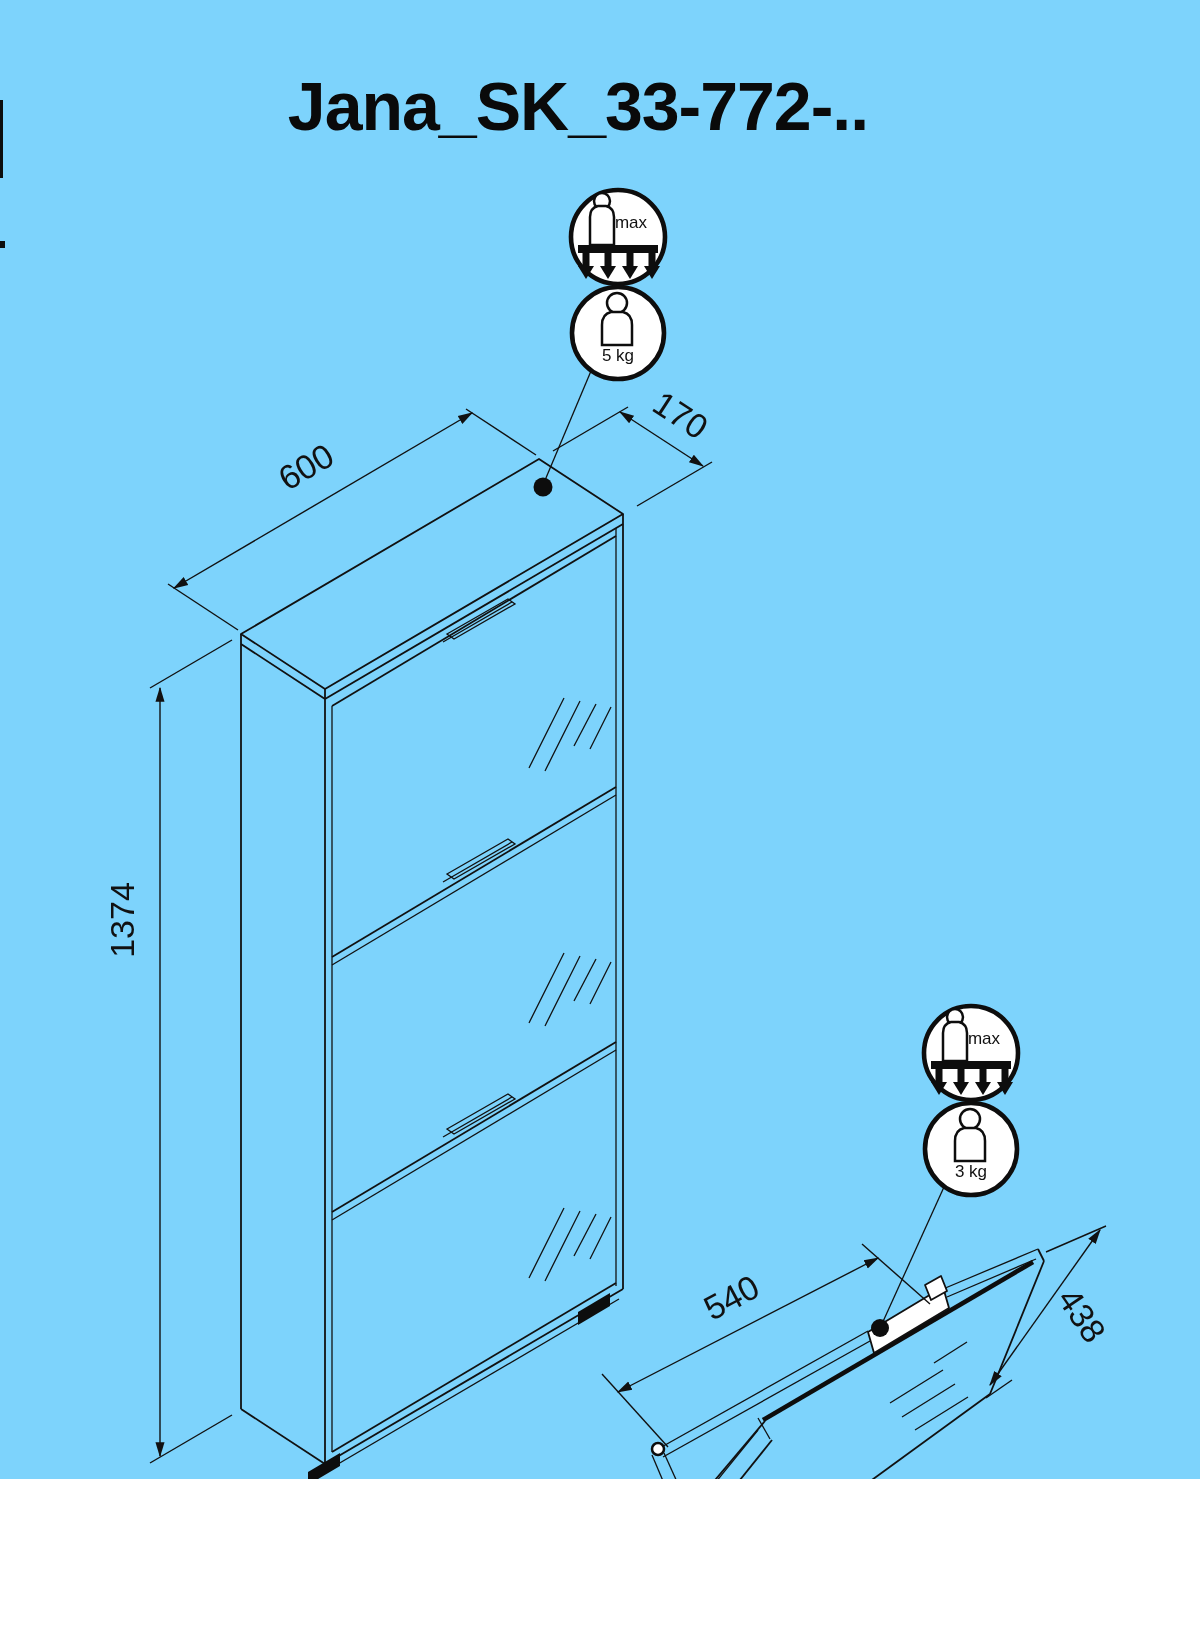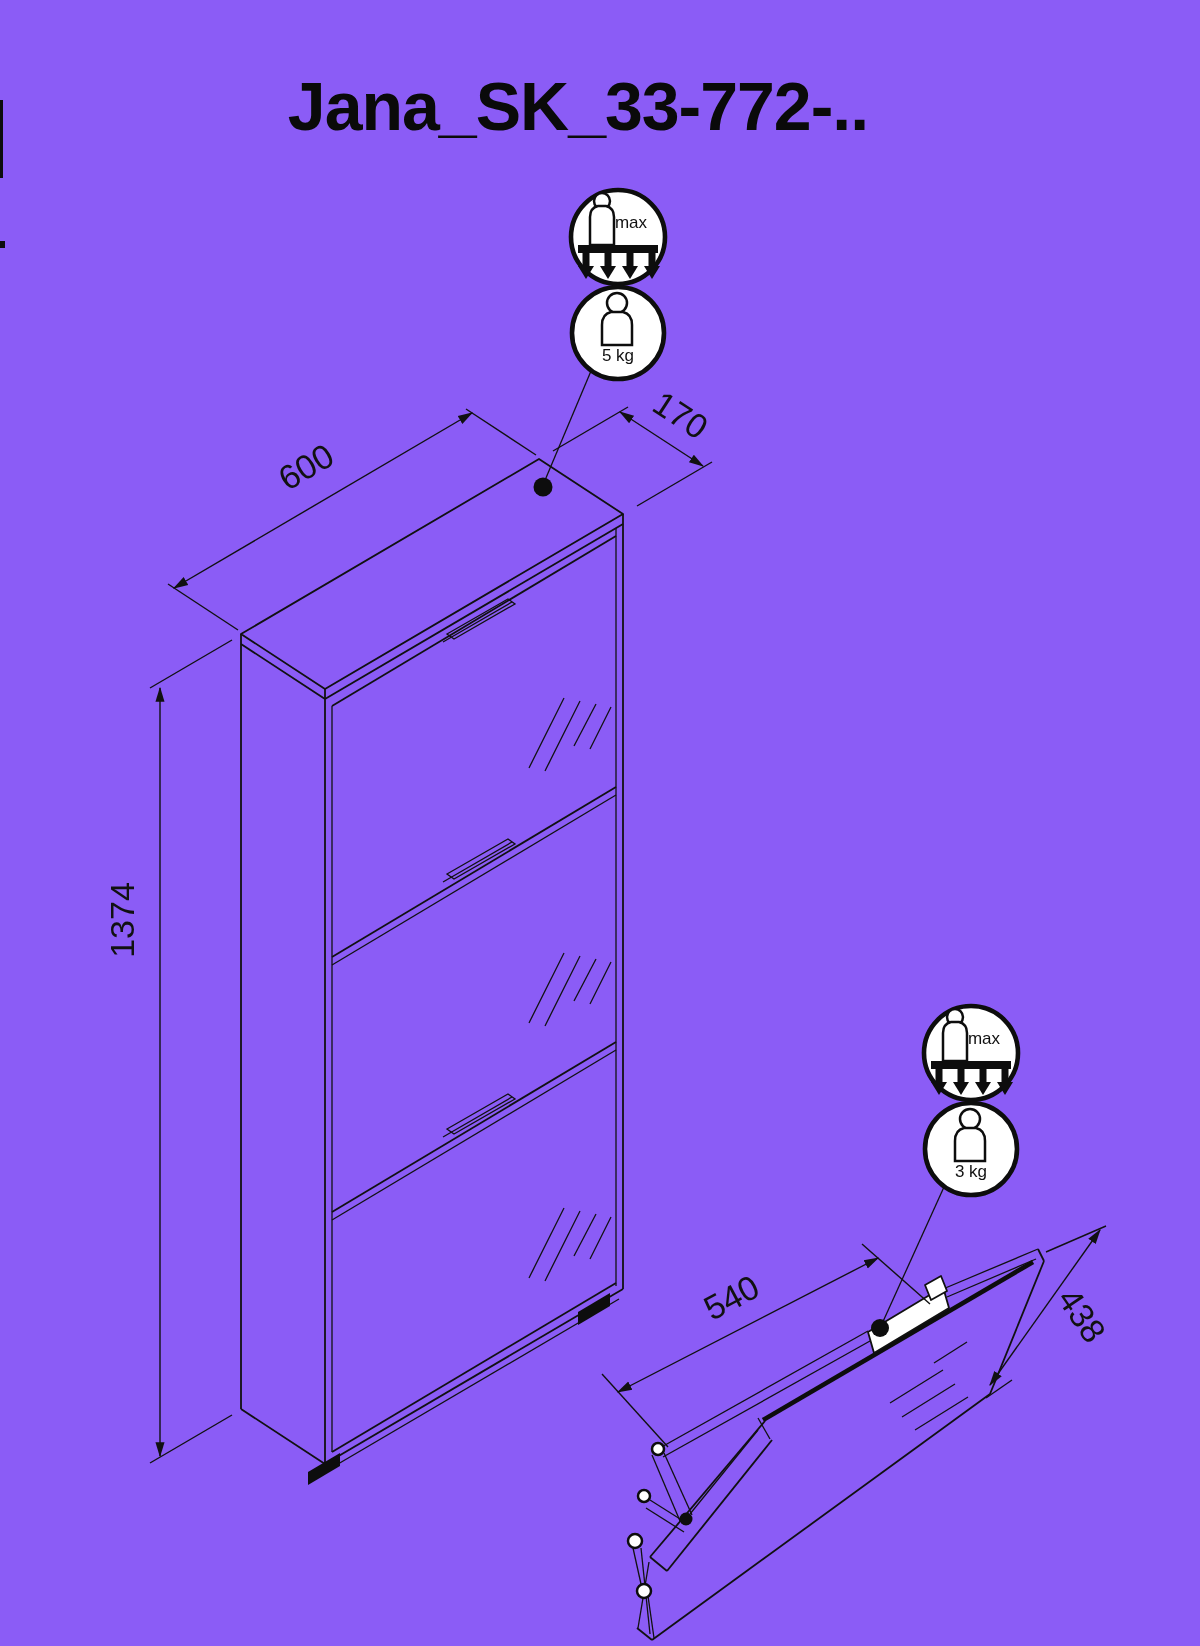--- a/index.html
+++ b/index.html
@@ -1,16 +1,16 @@
 <!DOCTYPE html>
 <html><head>
 <meta charset="utf-8">
 <style>
   html,body{margin:0;padding:0;background:#ffffff;}
-  .page{position:relative;width:1200px;height:1646px;background:#8b5cf6;overflow:hidden;
+  .page{position:relative;width:1200px;height:1479px;background:#7dd3fc;overflow:hidden;
         font-family:"Liberation Sans", sans-serif;}
   svg{display:block;}
   .ln{stroke:#111;stroke-width:1.8;fill:none;stroke-linejoin:round;}
   .thin{stroke:#111;stroke-width:1.3;fill:none;}
   .bold{stroke:#0d0d0d;stroke-width:4.6;fill:none;}
   .dim{stroke:#111;stroke-width:1.4;fill:none;}
   .fillb{fill:#0d0d0d;stroke:none;}
   .white{fill:#ffffff;}
   .dimtxt{font-family:"Liberation Sans", sans-serif;font-size:34px;fill:#111;}
   .icontxt{font-family:"Liberation Sans", sans-serif;font-size:17px;fill:#111;}

